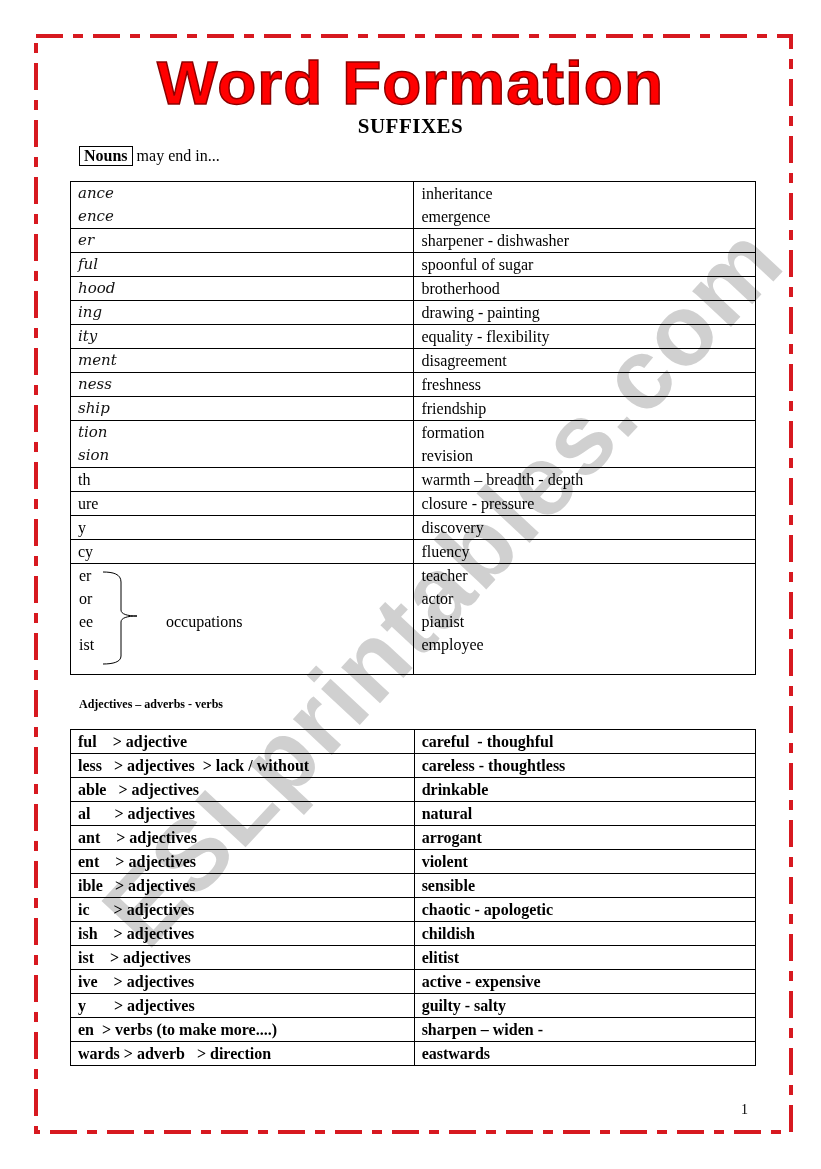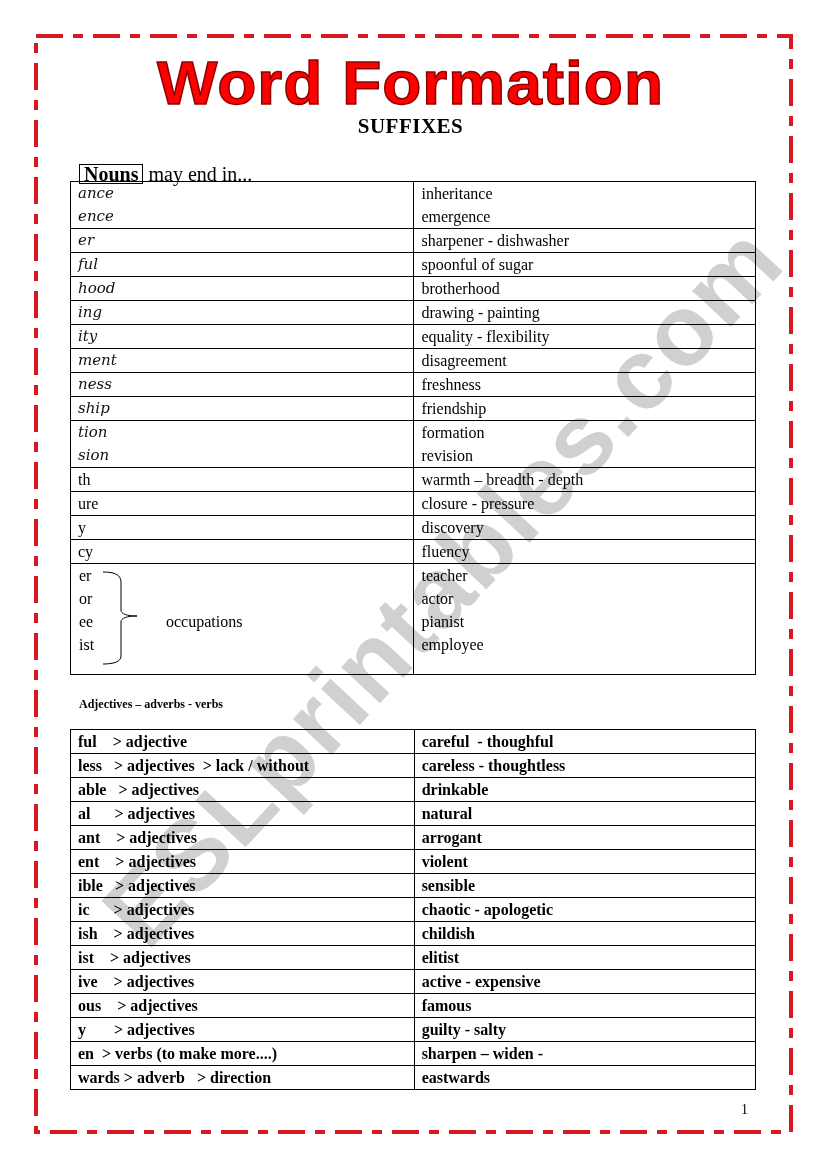--- a/index.html
+++ b/index.html
@@ -49,22 +49,22 @@
       text-align: center;
       font-weight: bold;
       font-size: 21px;
       letter-spacing: 0.5px;
     }
 
     
     .nouns-heading {
       position: absolute;
       left: 79px;
-      top: 164px;
-      font-size: 20px;
+      top: 146px;
+      font-size: 16px;
       line-height: 20px;
     }
     .nouns-box {
       display: inline-block;
       border: 1px solid #000;
       padding: 0 4px;
       font-weight: bold;
       line-height: 18px;
     }
 
@@ -300,24 +300,20 @@
       </tr>
     <tr>
         <td class="col-left" style="white-space:pre;">ist    &gt; adjectives</td>
         <td class="col-right" style="white-space:pre;margin-left:36px;">elitist</td>
       </tr>
     <tr>
         <td class="col-left" style="white-space:pre;">ive    &gt; adjectives</td>
         <td class="col-right" style="white-space:pre;">active - expensive</td>
       </tr>
     <tr>
-        <td class="col-left" style="white-space:pre;">ous    &gt; adjectives</td>
-        <td class="col-right" style="white-space:pre;">famous</td>
-      </tr>
-    <tr>
         <td class="col-left" style="white-space:pre;">y       &gt; adjectives</td>
         <td class="col-right" style="white-space:pre;">guilty - salty</td>
       </tr>
     <tr>
         <td class="col-left" style="white-space:pre;">en  &gt; verbs (to make more....)</td>
         <td class="col-right" style="white-space:pre;">sharpen – widen -</td>
       </tr>
     <tr>
         <td class="col-left" style="white-space:pre;">wards &gt; adverb   &gt; direction</td>
         <td class="col-right" style="white-space:pre;">eastwards</td>

